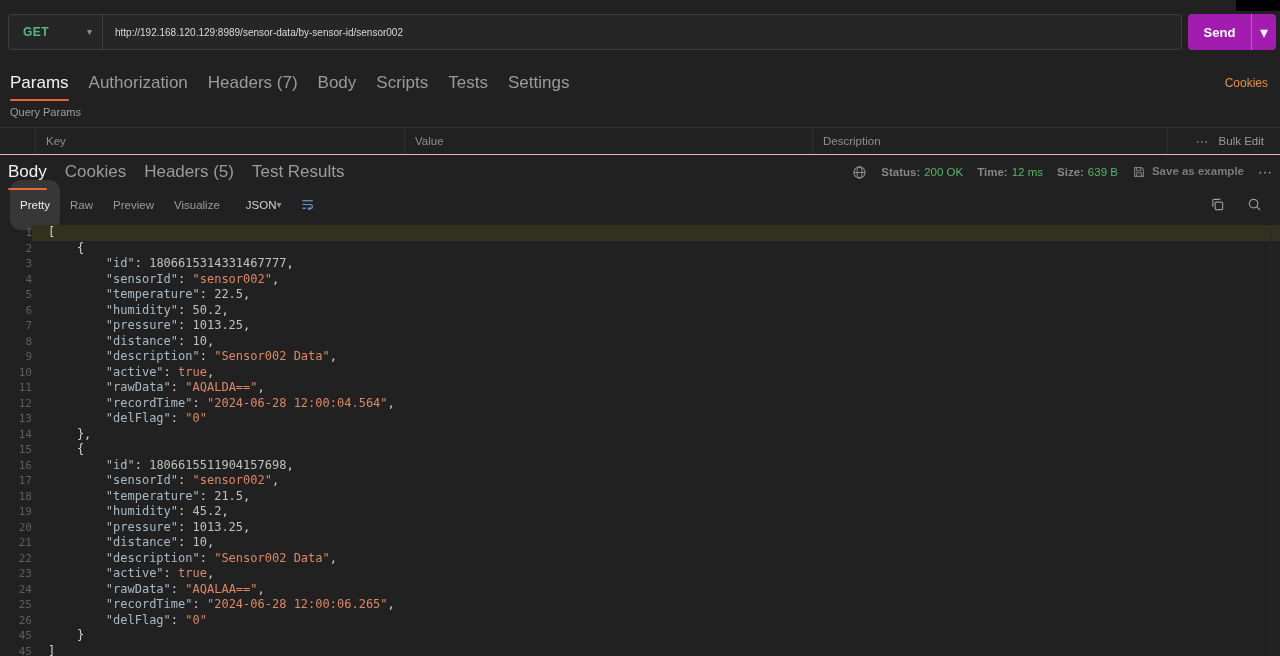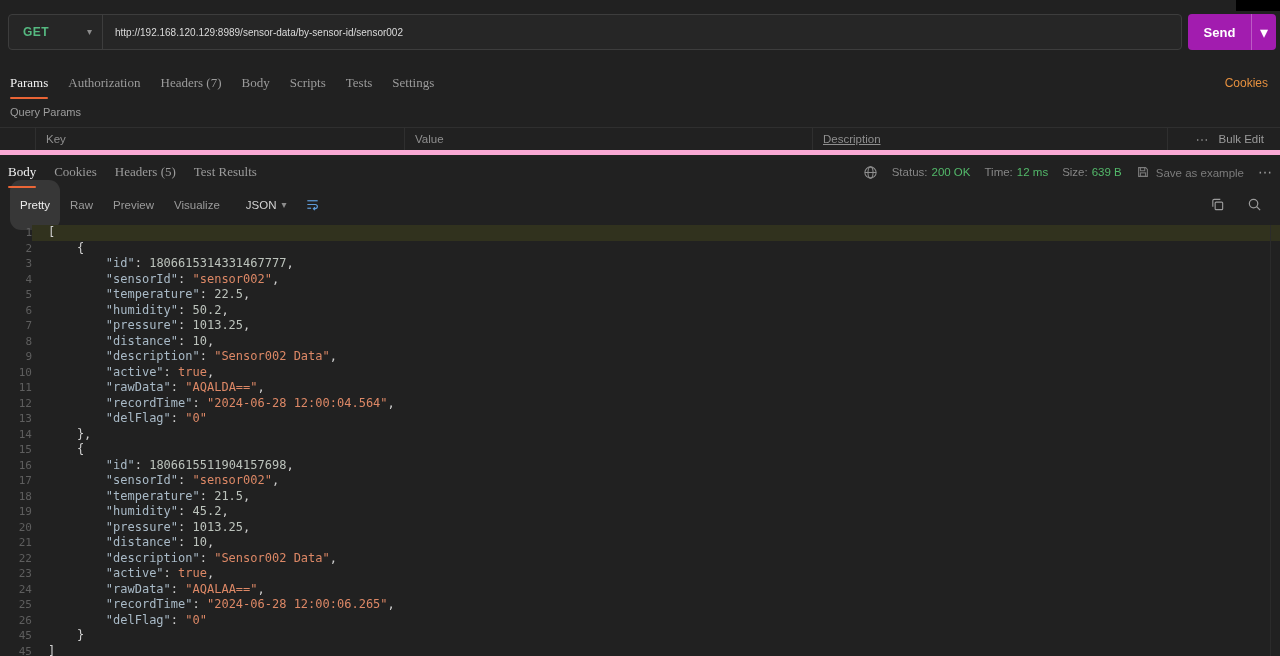--- a/index.html
+++ b/index.html
@@ -21,54 +21,54 @@
   .method { width:94px; display:flex; align-items:center; padding:0 10px 0 14px; border-right:1px solid #3d3d3d; cursor:pointer; }
   .method-label { color:#55b880; font-weight:700; font-size:12px; letter-spacing:.4px; flex:1; }
   .chev { color:#8c8c8c; font-size:10px; line-height:1; }
   .url-input { flex:1; background:transparent; border:none; outline:none; color:#dadada; font-size:10px; padding:0 12px; font-family:"Liberation Sans", sans-serif; }
   .send { width:88px; border-radius:4px; background:#a21caf; display:flex; color:#fff; cursor:pointer; }
   .send-main { flex:1; display:flex; align-items:center; justify-content:center; font-size:13px; font-weight:600; border-right:1px solid rgba(255,255,255,.28); }
   .send-caret { width:24px; display:flex; align-items:center; justify-content:center; color:#fff; }
 
   
   .req-tabs { display:flex; align-items:center; height:34px; padding:0 12px 0 10px; gap:20px; }
-  .tab { color:#9b9b9b; font-size:13px; position:relative; padding:9px 0; cursor:pointer; white-space:nowrap;font-family:Liberation Serif, serif; }
+  .tab { color:#9b9b9b; font-size:17px; position:relative; padding:9px 0; cursor:pointer; white-space:nowrap; }
   .tab.active { color:#f2f2f2; }
   .tab.active::after { content:""; position:absolute; left:0; right:0; bottom:1px; height:2px; background:#ff6c37; border-radius:1px; opacity:.9; }
   .spacer { flex:1; }
   .cookies-link { color:#e6903f; font-size:12px; cursor:pointer; }
 
   
   .qp-label { margin:6px 0 0 10px; font-size:11px; color:#9d9d9d; height:14px; }
-  .params-table { margin-top:7px; border-top:1px solid #2f2f2f; border-bottom:5px solid #f9a8d4; display:flex; height:28px; align-items:stretch; font-size:11.5px; color:#8f8f8f; }
+  .params-table { margin-top:7px; border-top:1px solid #2f2f2f; border-bottom:1px solid #f9a8d4; display:flex; height:28px; align-items:stretch; font-size:11.5px; color:#8f8f8f; }
   .pt-cell { display:flex; align-items:center; padding:0 10px; border-right:1px solid #2f2f2f; }
   .pt-check { width:36px; }
   .pt-key { width:369px; }
   .pt-value { width:408px; }
-  .pt-desc { flex:1; border-right:1px solid #2f2f2f;text-decoration:underline; }
+  .pt-desc { flex:1; border-right:1px solid #2f2f2f; }
   .pt-bulk { width:112px; display:flex; align-items:center; gap:9px; justify-content:flex-end; padding-right:16px; color:#9b9b9b; border-right:none; }
   .pt-bulk .more-glyph { letter-spacing:1px; font-size:13px; color:#8f8f8f; cursor:pointer; }
   .bulk-label { cursor:pointer; }
 
   
   .resp-header { display:flex; align-items:center; height:30px; padding:0 8px 0 4px; margin-top:2px; }
   .resp-tabs { display:flex; align-items:center; gap:18px; padding-left:4px; }
   .meta { display:flex; align-items:center; gap:14px; margin-left:auto; font-size:11.5px; white-space:nowrap; }
   .meta-item { display:flex; align-items:center; }
-  .meta-label { color:#868686; }
+  .meta-label { color:#868686;font-weight:bold; }
   .meta-value { color:#53b96a; margin-left:4px; }
-  .save-ex { color:#7c7c7c; display:flex; gap:6px; align-items:flex-end; cursor:pointer; }
+  .save-ex { color:#7c7c7c; display:flex; gap:6px; align-items:flex-start; cursor:pointer;font-weight:bold; }
   .more-glyph { color:#9b9b9b; font-size:14px; cursor:pointer; }
   .icon-svg { display:block; }
 
   
   .resp-toolbar { display:flex; align-items:center; height:31px; padding:0 10px; margin-top:2px; }
   .view-tab { font-size:11.5px; color:#9b9b9b; padding:19px 10px; border-radius:11px; cursor:pointer; }
   .view-tab.active { background:#373737; color:#ededed; }
-  .fmt-select { margin-left:10px; display:flex; align-items:center; gap:5px; color:#d2d2d2; font-size:11.5px; cursor:pointer; padding:4px 6px; }
+  .fmt-select { margin-left:10px; display:flex; align-items:center; color:#d2d2d2; font-size:11.5px; cursor:pointer; padding:4px 6px; }
   .wrap-btn { margin-left:12px; cursor:pointer; }
   .toolbar-right { margin-left:auto; display:flex; align-items:center; gap:22px; padding-right:8px; }
   .tb-icon { cursor:pointer; }
 
   
   .code-area { margin-top:5px; position:relative; }
   .code-line { display:flex; height:15.5px; line-height:15.5px; font-family:"DejaVu Sans Mono", monospace; font-size:12px; white-space:pre; }
   .ln { width:32px; text-align:right; color:#5e5e5e; padding-right:0; flex:none; font-size:11px; }
   .lc { flex:1; padding-left:16px; color:#d0d0d0; }
   .code-line.active-line .lc { background:#31321e; }

